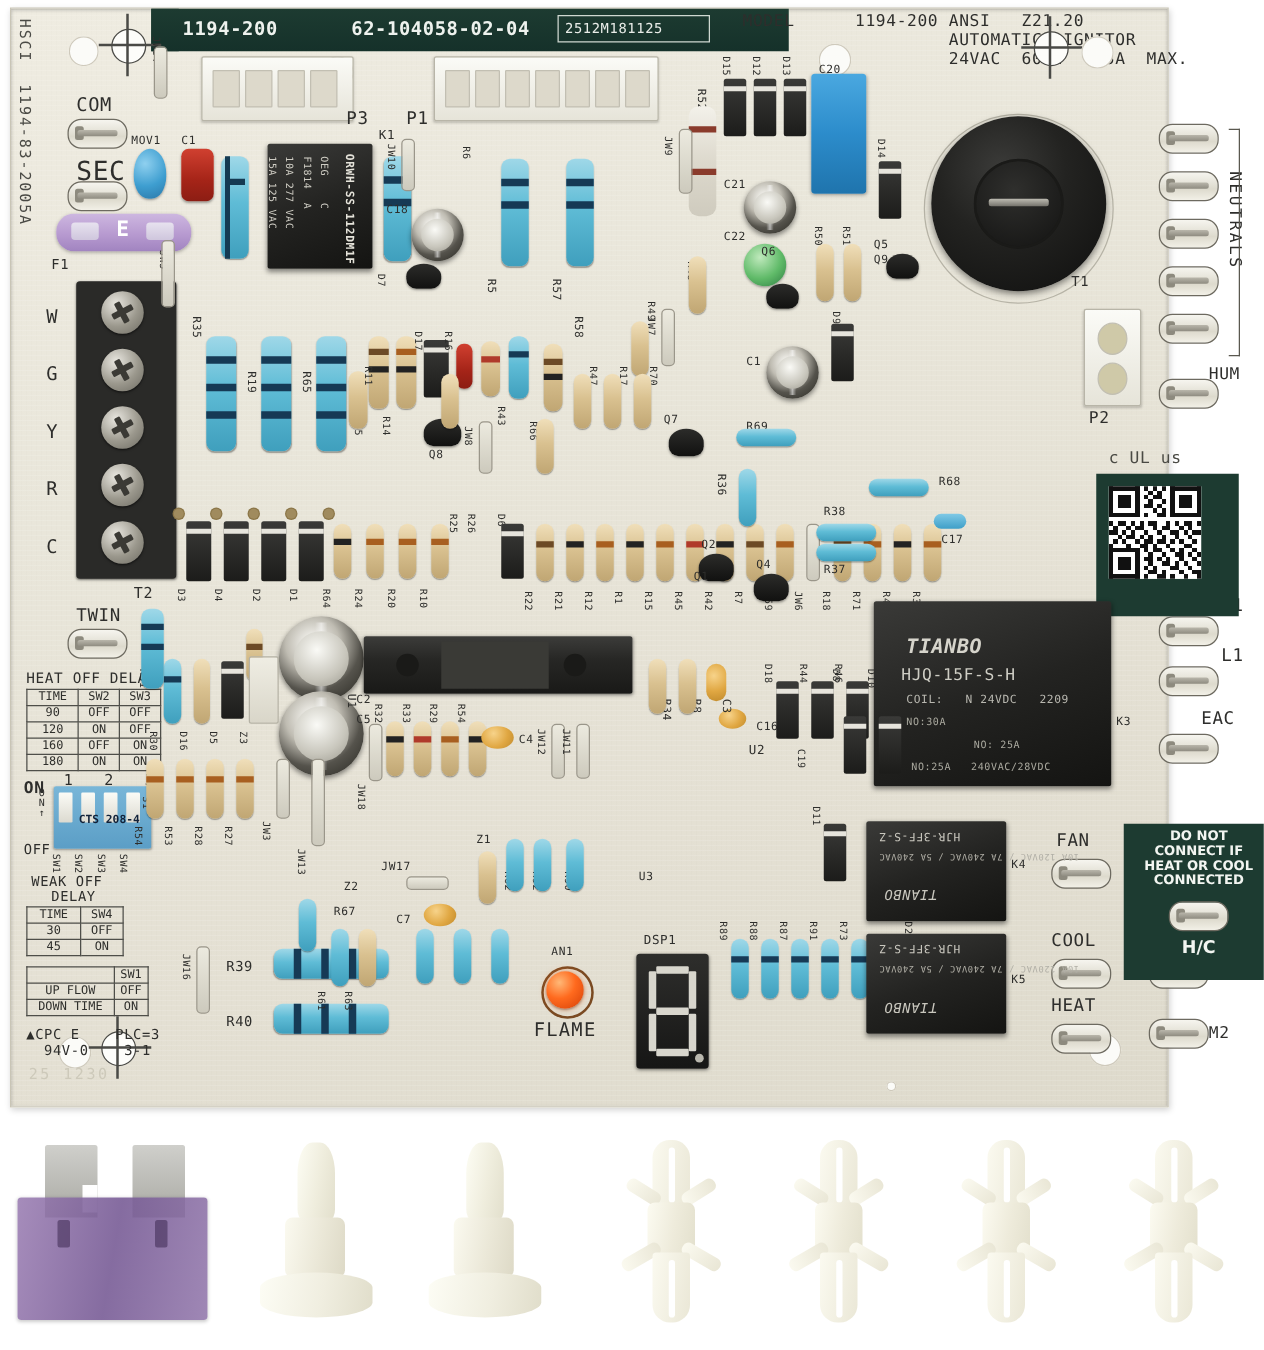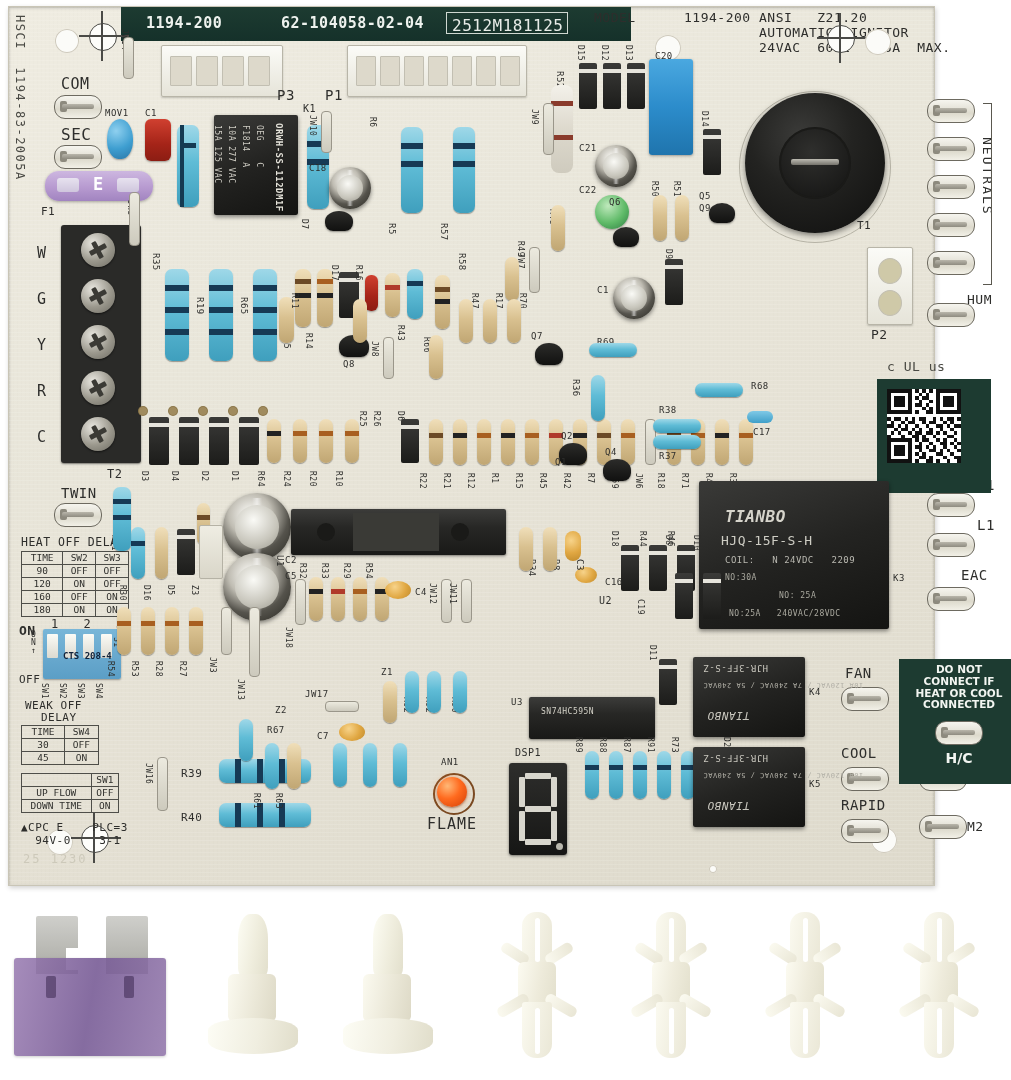--- a/index.html
+++ b/index.html
@@ -188,21 +188,21 @@
 </head>
 <body>
 
 <div id="board">
 
   <div id="greenL1"></div>
   <div id="topband">
     <span class="txt wtxt" style="left:25px;top:7px;font-size:15px;font-weight:bold;">1194-200</span>
     <span class="txt wtxt" style="left:160px;top:7px;font-size:15px;font-weight:bold;">62-104058-02-04</span>
     <span style="position:absolute;left:325px;top:5px;width:120px;height:20px;border:1px solid #cfd8d1;">
-      <span class="txt" style="left:5px;top:3px;font-size:16px;color:#e8ece8;">2512M181125</span>
+      <span class="txt" style="left:5px;top:3px;font-size:11px;color:#e8ece8;">2512M181125</span>
     </span>
   </div>
 
   <div class="txt" style="left:4px;top:8px;width:18px;height:210px;">
     <span style="display:block;position:absolute;left:14px;top:0;transform:rotate(90deg);transform-origin:0 0;
                  font-size:12px;letter-spacing:1.5px;color:#4a4a45;">HSCI  1194-83-2005A</span>
   </div>
 
   <div class="txt" style="left:585px;top:3px;font-size:13px;line-height:15px;">
     <span style="position:absolute;left:0;top:0;">MODEL</span>
@@ -224,21 +224,21 @@
   <div class="hole" style="left:856px;top:22px;width:26px;height:26px;"></div>
   <div class="hole" style="left:38px;top:822px;width:26px;height:26px;"></div>
   <div class="fid" style="left:72px;top:818px;width:26px;height:26px;"></div>
   <div class="fidcross" style="left:84px;top:806px;width:2px;height:50px;"></div>
   <div class="fidcross" style="left:62px;top:830px;width:50px;height:2px;"></div>
   <div class="hole" style="left:862px;top:820px;width:26px;height:26px;"></div>
   <div class="hole" style="left:700px;top:858px;width:8px;height:8px;"></div>
 
   <span class="txt" style="left:52px;top:68px;font-size:15px;">COM</span>
   <div class="faston" style="left:45px;top:88px;"></div>
-  <span class="txt" style="left:52px;top:118px;font-size:16px;text-align:right;">SEC</span>
+  <span class="txt" style="left:52px;top:118px;font-size:21px;text-align:right;">SEC</span>
   <div class="faston" style="left:45px;top:138px;"></div>
 
   <span class="txt" style="left:96px;top:101px;font-size:9px;">MOV1</span>
   <div class="mov" style="left:98px;top:112px;width:26px;height:40px;"></div>
   <span class="txt" style="left:136px;top:101px;font-size:9px;">C1</span>
   <div class="redcap" style="left:136px;top:112px;width:26px;height:42px;"></div>
 
   <div id="F1" style="left:36px;top:164px;">
     <span class="ftab" style="left:12px;"></span>
     <span class="ftab" style="left:72px;"></span>
@@ -653,23 +653,20 @@
 
   <div class="orngcap" style="left:376px;top:574px;width:26px;height:18px;"></div>
   <span class="txt" style="left:406px;top:580px;font-size:9px;">C4</span>
   <div class="jmp" style="left:432px;top:572px;width:9px;height:42px;"></div>
   <span class="txt" style="left:428px;top:576px;font-size:8px;transform:rotate(90deg);transform-origin:0 0;">JW12</span>
   <div class="jmp" style="left:452px;top:572px;width:9px;height:42px;"></div>
   <span class="txt" style="left:448px;top:576px;font-size:8px;transform:rotate(90deg);transform-origin:0 0;">JW11</span>
 
   <span class="txt" style="left:590px;top:588px;font-size:10px;">U2</span>
 
-  <div class="dip" style="left:520px;top:690px;width:126px;height:42px;">
-    <span class="txt" style="left:12px;top:10px;font-size:8px;color:#d4d2c8;">SN74HC595N</span>
-  </div>
   <span class="txt" style="left:502px;top:690px;font-size:9px;">U3</span>
 
   <span class="txt" style="left:296px;top:682px;font-size:9px;">JW17</span>
   <div class="jmp" style="left:316px;top:694px;width:32px;height:9px;"></div>
   <span class="txt" style="left:266px;top:698px;font-size:9px;">Z2</span>
   <span class="txt" style="left:258px;top:718px;font-size:9px;">R67</span>
   <span class="txt" style="left:308px;top:724px;font-size:9px;">C7</span>
   <div class="orngcap" style="left:330px;top:716px;width:26px;height:18px;"></div>
   <span class="txt" style="left:372px;top:660px;font-size:9px;">Z1</span>
   <div class="res res-tan" style="left:374px;top:674px;width:14px;height:42px;"></div>
@@ -852,21 +849,21 @@
   <div class="faston" style="left:918px;top:526px;"></div>
   <span class="txt" style="left:968px;top:510px;font-size:14px;">L1</span>
   <div class="faston" style="left:918px;top:580px;"></div>
   <span class="txt" style="left:952px;top:560px;font-size:14px;">EAC</span>
 
   <div class="faston" style="left:832px;top:680px;"></div>
   <span class="txt" style="left:836px;top:658px;font-size:14px;">FAN</span>
   <div class="faston" style="left:832px;top:760px;"></div>
   <span class="txt" style="left:832px;top:738px;font-size:14px;">COOL</span>
   <div class="faston" style="left:832px;top:812px;"></div>
-  <span class="txt" style="left:832px;top:790px;font-size:14px;">RAPID</span>
+  <span class="txt" style="left:832px;top:790px;font-size:14px;">HEAT</span>
 
   <div class="faston" style="left:910px;top:760px;"></div>
   <span class="txt" style="left:958px;top:764px;font-size:13px;">M1</span>
   <div class="faston" style="left:910px;top:808px;"></div>
   <span class="txt" style="left:958px;top:812px;font-size:13px;">M2</span>
 
   <div class="greenbox" style="left:890px;top:652px;width:120px;height:120px;font-size:10.5px;padding-top:5px;">
     <div>DO NOT</div>
     <div>CONNECT IF</div>
     <div>HEAT OR COOL</div>

